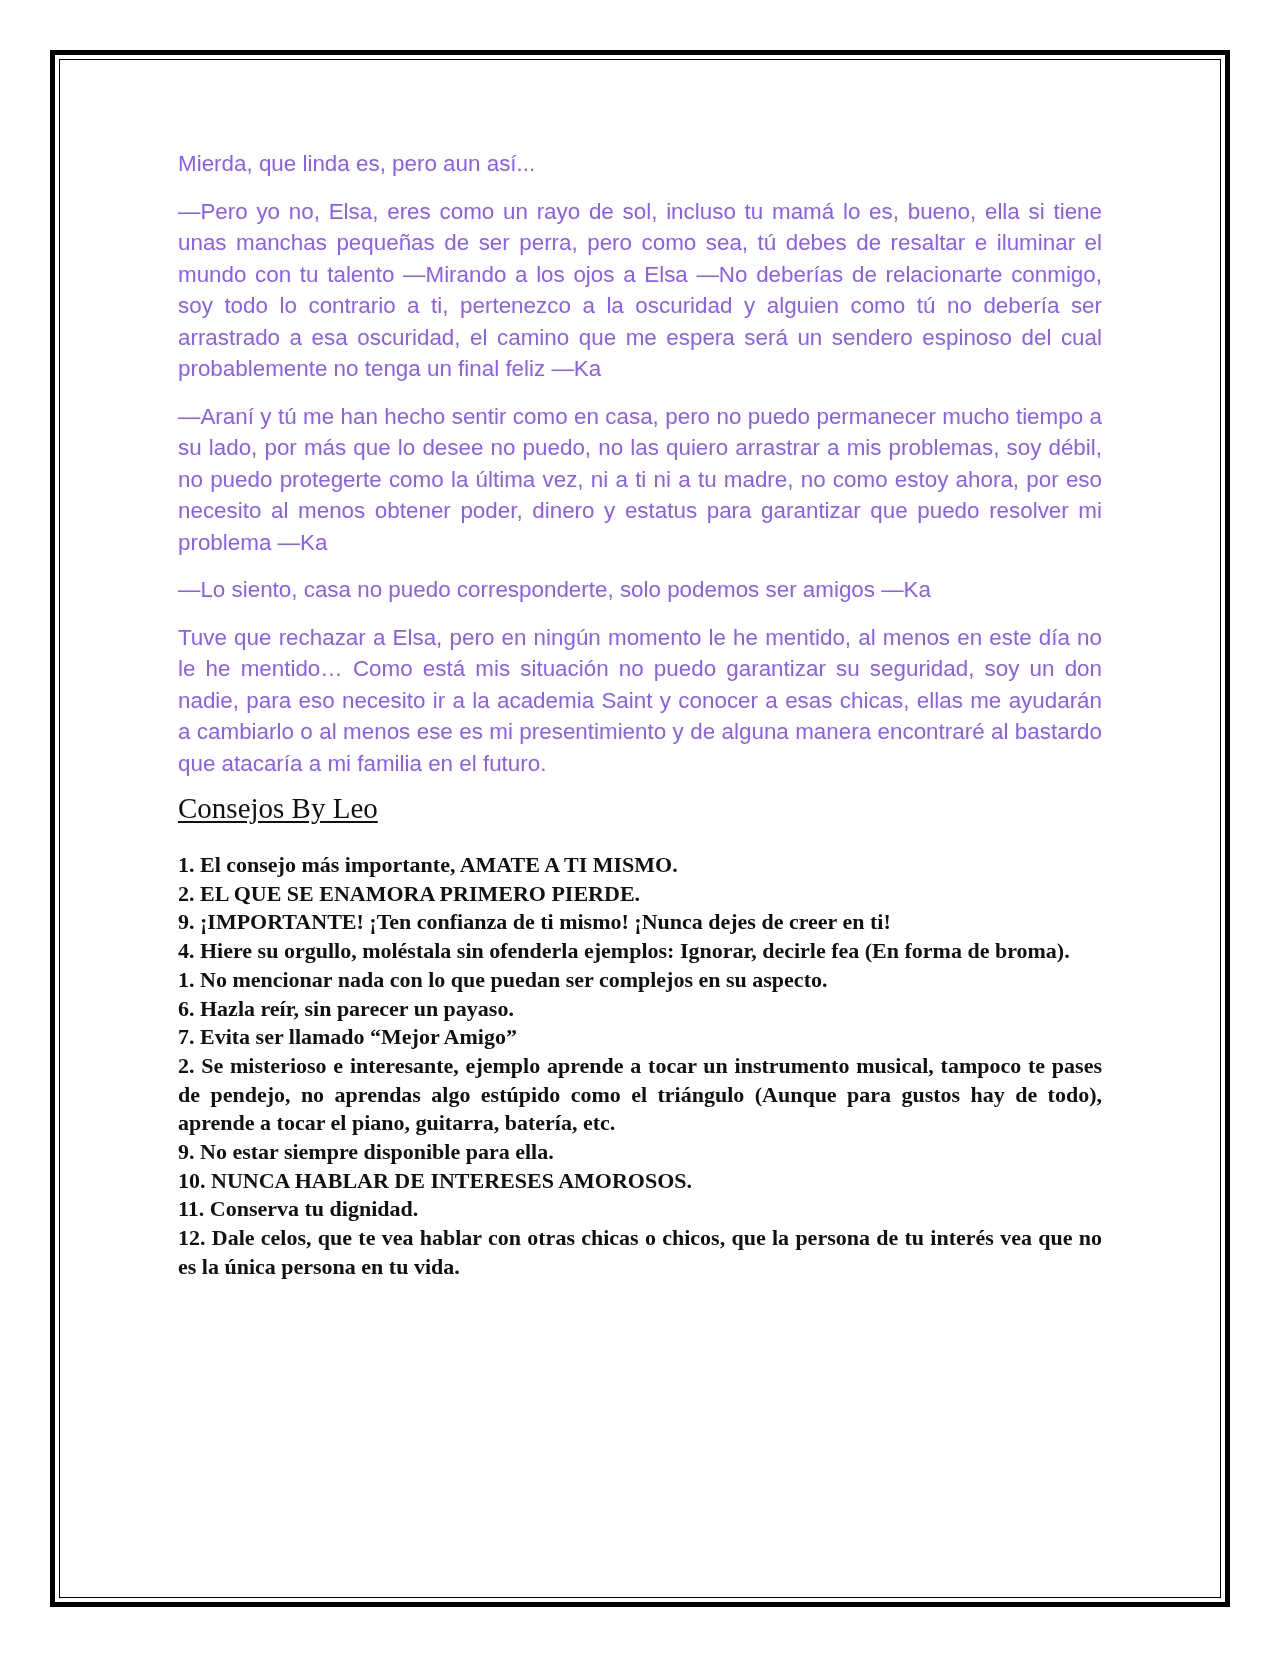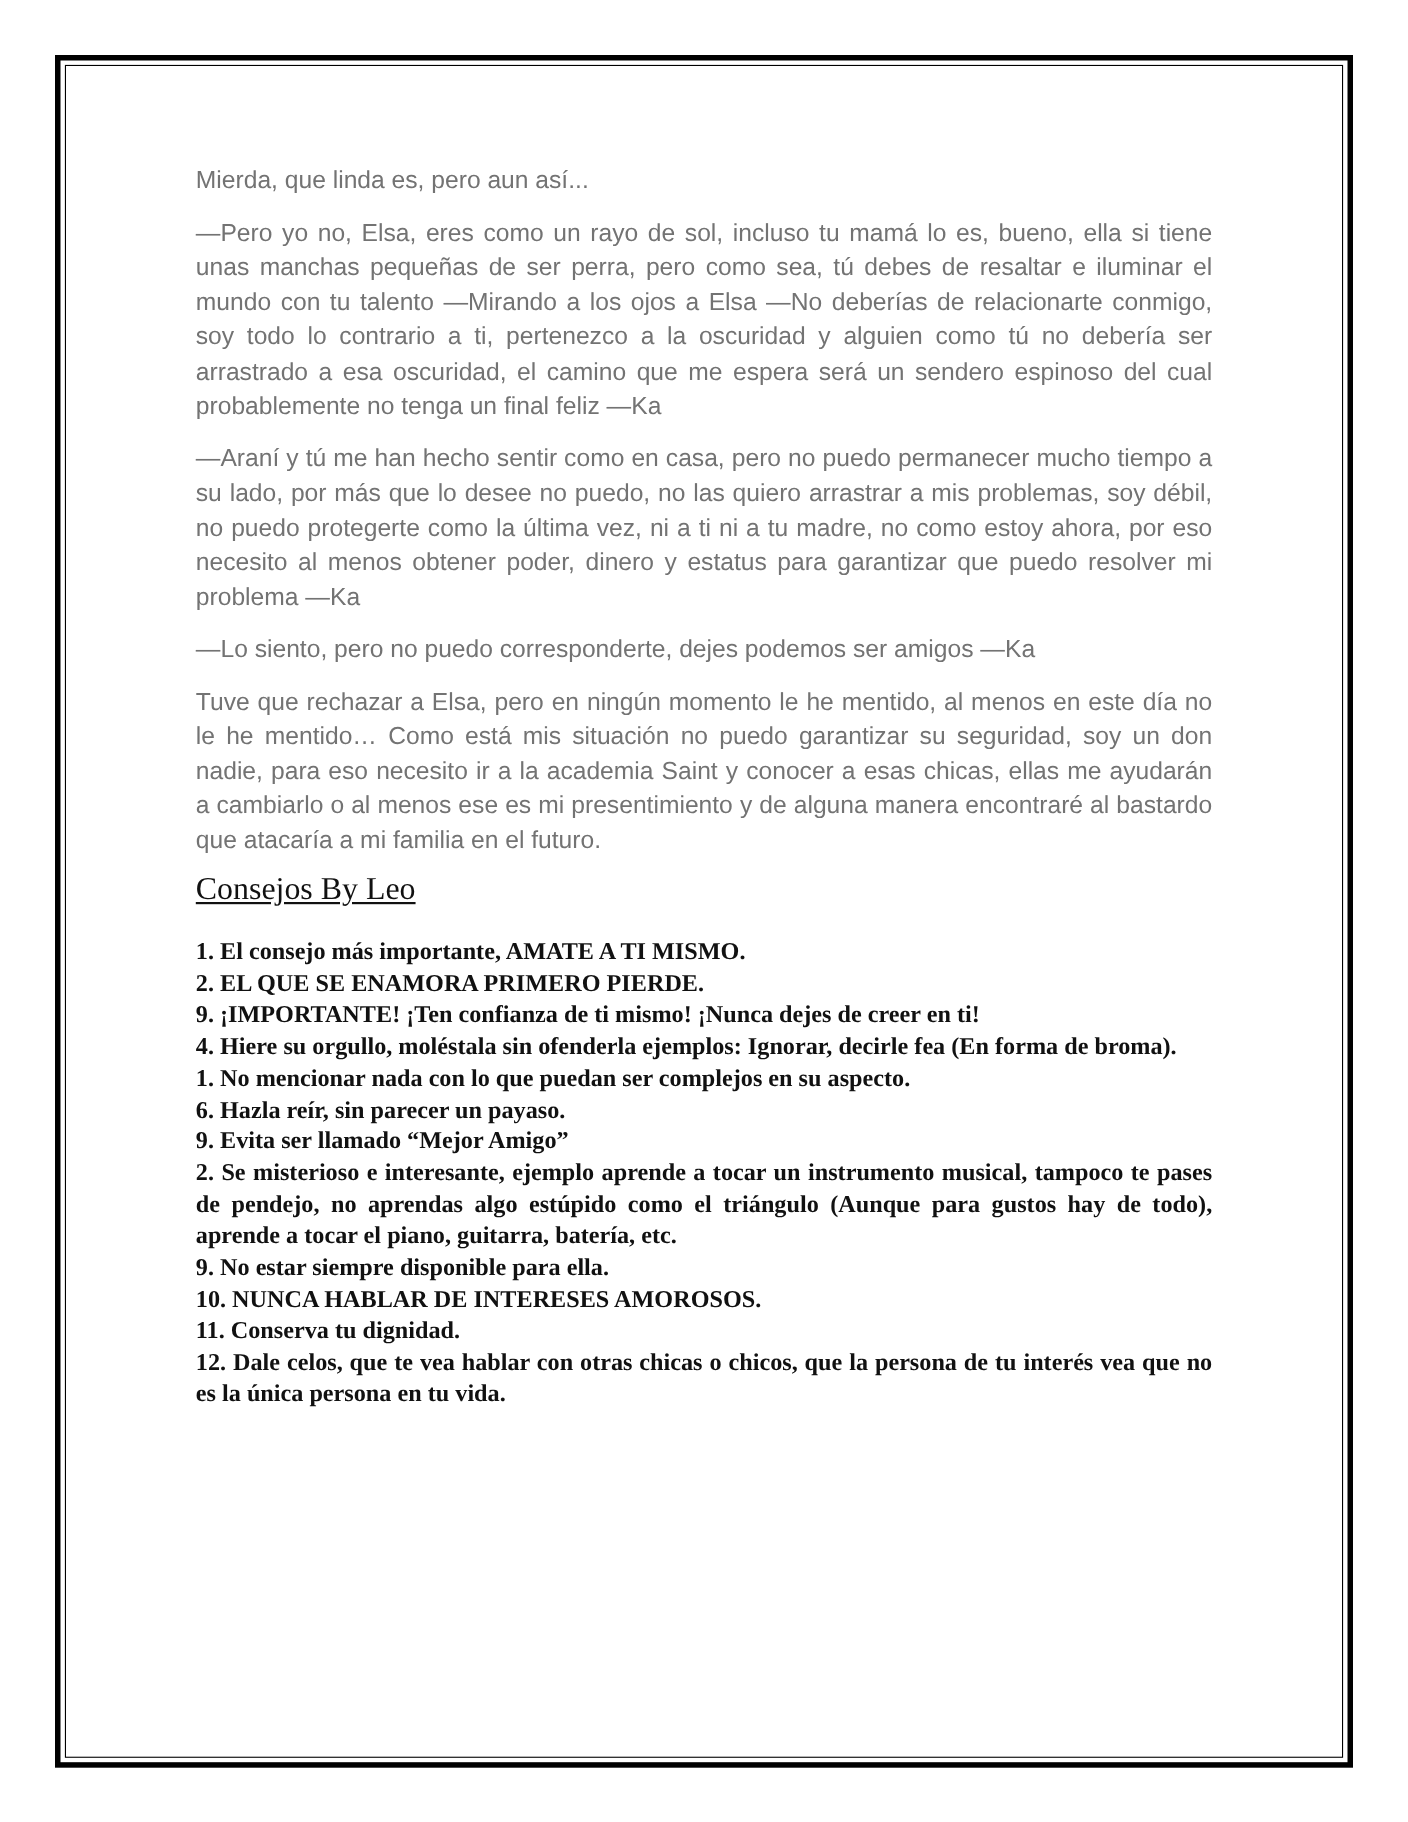--- a/index.html
+++ b/index.html
@@ -8,21 +8,21 @@
       position: absolute; left: 50px; top: 50px; width: 1180px; height: 1557px;
       box-sizing: border-box; border: 5px solid #000;
     }
     .page-border-inner {
       position: absolute; left: 4px; top: 4px; right: 4px; bottom: 4px;
       border: 1.5px solid #000;
     }
     .content { position: absolute; left: 178px; top: 148px; width: 924px; }
     .prose {
       font-family: "Liberation Sans", sans-serif; font-size: 22.4px; line-height: 31.5px;
-      color: #737373; text-align: justify; margin: 0 0 16px 0;
+      color: #8b5cf6; text-align: justify; margin: 0 0 16px 0;
     }
     .prose.last-line-left { text-align-last: left; }
     .heading-link {
       font-family: "Liberation Serif", serif; font-size: 29px; line-height: 30px; color: #111;
       text-decoration: underline; text-underline-offset: 3px; margin: 0 0 28px 0; display: block;
     }
     .tips { list-style: none; margin: 0; padding: 0; }
     .tip {
       font-family: "Liberation Serif", serif; font-size: 22px; line-height: 28.7px;
       color: #111; text-align: justify; text-align-last: left; font-weight: bold;
@@ -32,32 +32,32 @@
 <body>
 
 <div class="page-border">
   <div class="page-border-inner"></div>
 </div>
 
 <div class="content">
   <p class="prose last-line-left">Mierda, que linda es, pero aun así...</p>
   <p class="prose last-line-left">—Pero yo no, Elsa, eres como un rayo de sol, incluso tu mamá lo es, bueno, ella si tiene unas manchas pequeñas de ser perra, pero como sea, tú debes de resaltar e iluminar el mundo con tu talento —Mirando a los ojos a Elsa —No deberías de relacionarte conmigo, soy todo lo contrario a ti, pertenezco a la oscuridad y alguien como tú no debería ser arrastrado a esa oscuridad, el camino que me espera será un sendero espinoso del cual probablemente no tenga un final feliz —Ka</p>
   <p class="prose last-line-left">—Araní y tú me han hecho sentir como en casa, pero no puedo permanecer mucho tiempo a su lado, por más que lo desee no puedo, no las quiero arrastrar a mis problemas, soy débil, no puedo protegerte como la última vez, ni a ti ni a tu madre, no como estoy ahora, por eso necesito al menos obtener poder, dinero y estatus para garantizar que puedo resolver mi problema —Ka</p>
-  <p class="prose last-line-left">—Lo siento, pero no puedo corresponderte, dejes podemos ser amigos —Ka</p>
+  <p class="prose last-line-left">—Lo siento, casa no puedo corresponderte, solo podemos ser amigos —Ka</p>
   <p class="prose last-line-left" style="margin-bottom:14px;">Tuve que rechazar a Elsa, pero en ningún momento le he mentido, al menos en este día no le he mentido… Como está mis situación no puedo garantizar su seguridad, soy un don nadie, para eso necesito ir a la academia Saint y conocer a esas chicas, ellas me ayudarán a cambiarlo o al menos ese es mi presentimiento y de alguna manera encontraré al bastardo que atacaría a mi familia en el futuro.</p>
 
   <span class="heading-link">Consejos By Leo</span>
 
   <ul class="tips">
     <li class="tip">1. El consejo más importante, AMATE A TI MISMO.</li>
     <li class="tip">2. EL QUE SE ENAMORA PRIMERO PIERDE.</li>
     <li class="tip">9. ¡IMPORTANTE! ¡Ten confianza de ti mismo! ¡Nunca dejes de creer en ti!</li>
     <li class="tip">4. Hiere su orgullo, moléstala sin ofenderla ejemplos: Ignorar, decirle fea (En forma de broma).</li>
     <li class="tip">1. No mencionar nada con lo que puedan ser complejos en su aspecto.</li>
     <li class="tip">6. Hazla reír, sin parecer un payaso.</li>
-    <li class="tip">9. Evita ser llamado “Mejor Amigo”</li>
+    <li class="tip">7. Evita ser llamado “Mejor Amigo”</li>
     <li class="tip">2. Se misterioso e interesante, ejemplo aprende a tocar un instrumento musical, tampoco te pases de pendejo, no aprendas algo estúpido como el triángulo (Aunque para gustos hay de todo), aprende a tocar el piano, guitarra, batería, etc.</li>
     <li class="tip">9. No estar siempre disponible para ella.</li>
     <li class="tip">10. NUNCA HABLAR DE INTERESES AMOROSOS.</li>
     <li class="tip">11. Conserva tu dignidad.</li>
     <li class="tip">12. Dale celos, que te vea hablar con otras chicas o chicos, que la persona de tu interés vea que no es la única persona en tu vida.</li>
   </ul>
 </div>
 
 </body></html>

